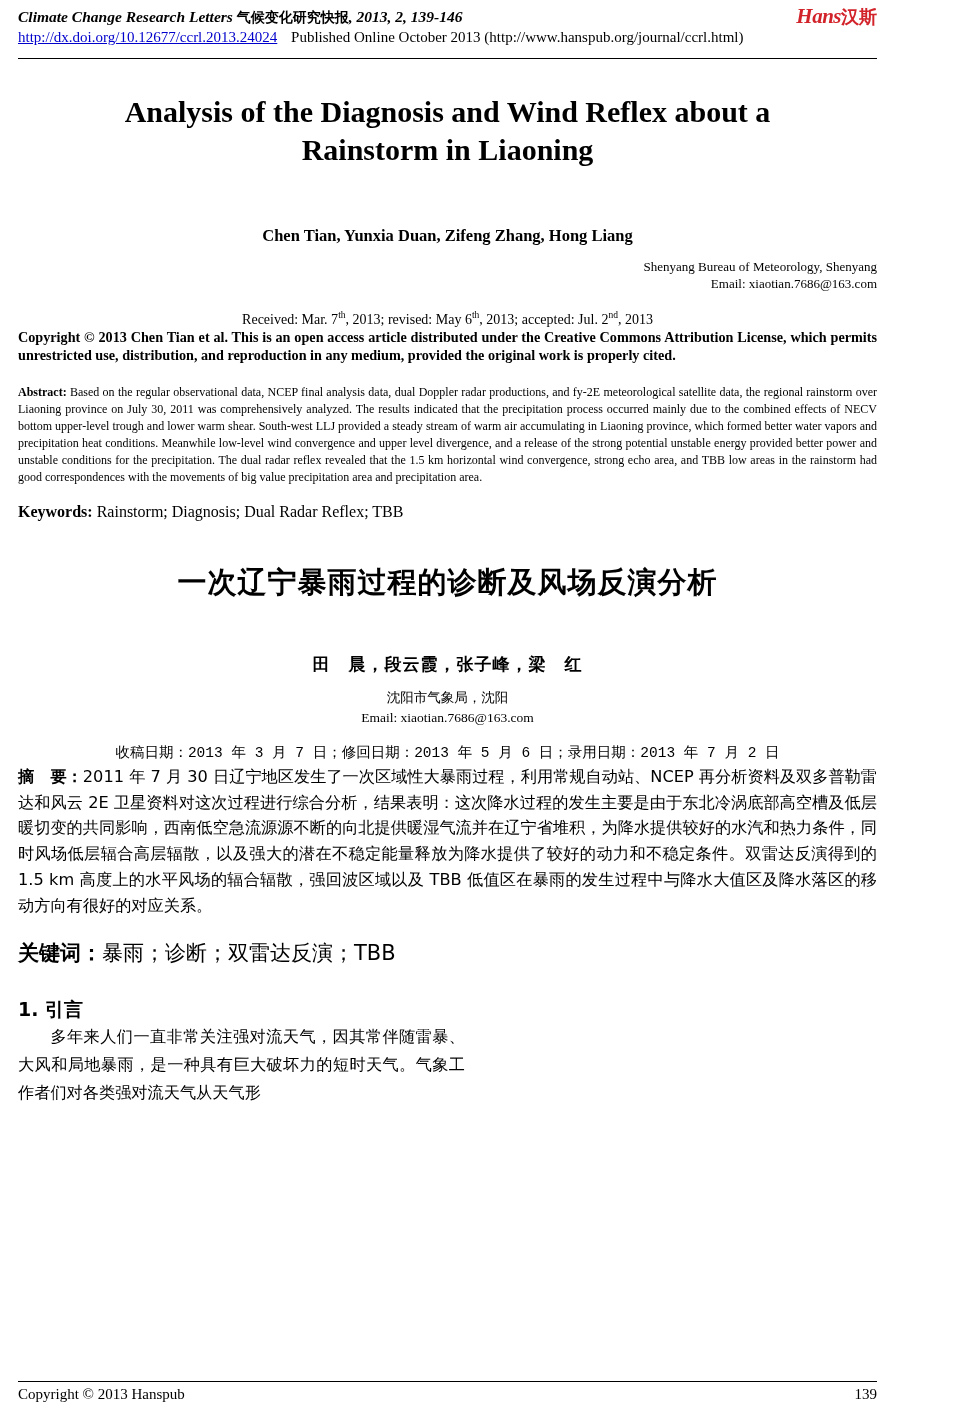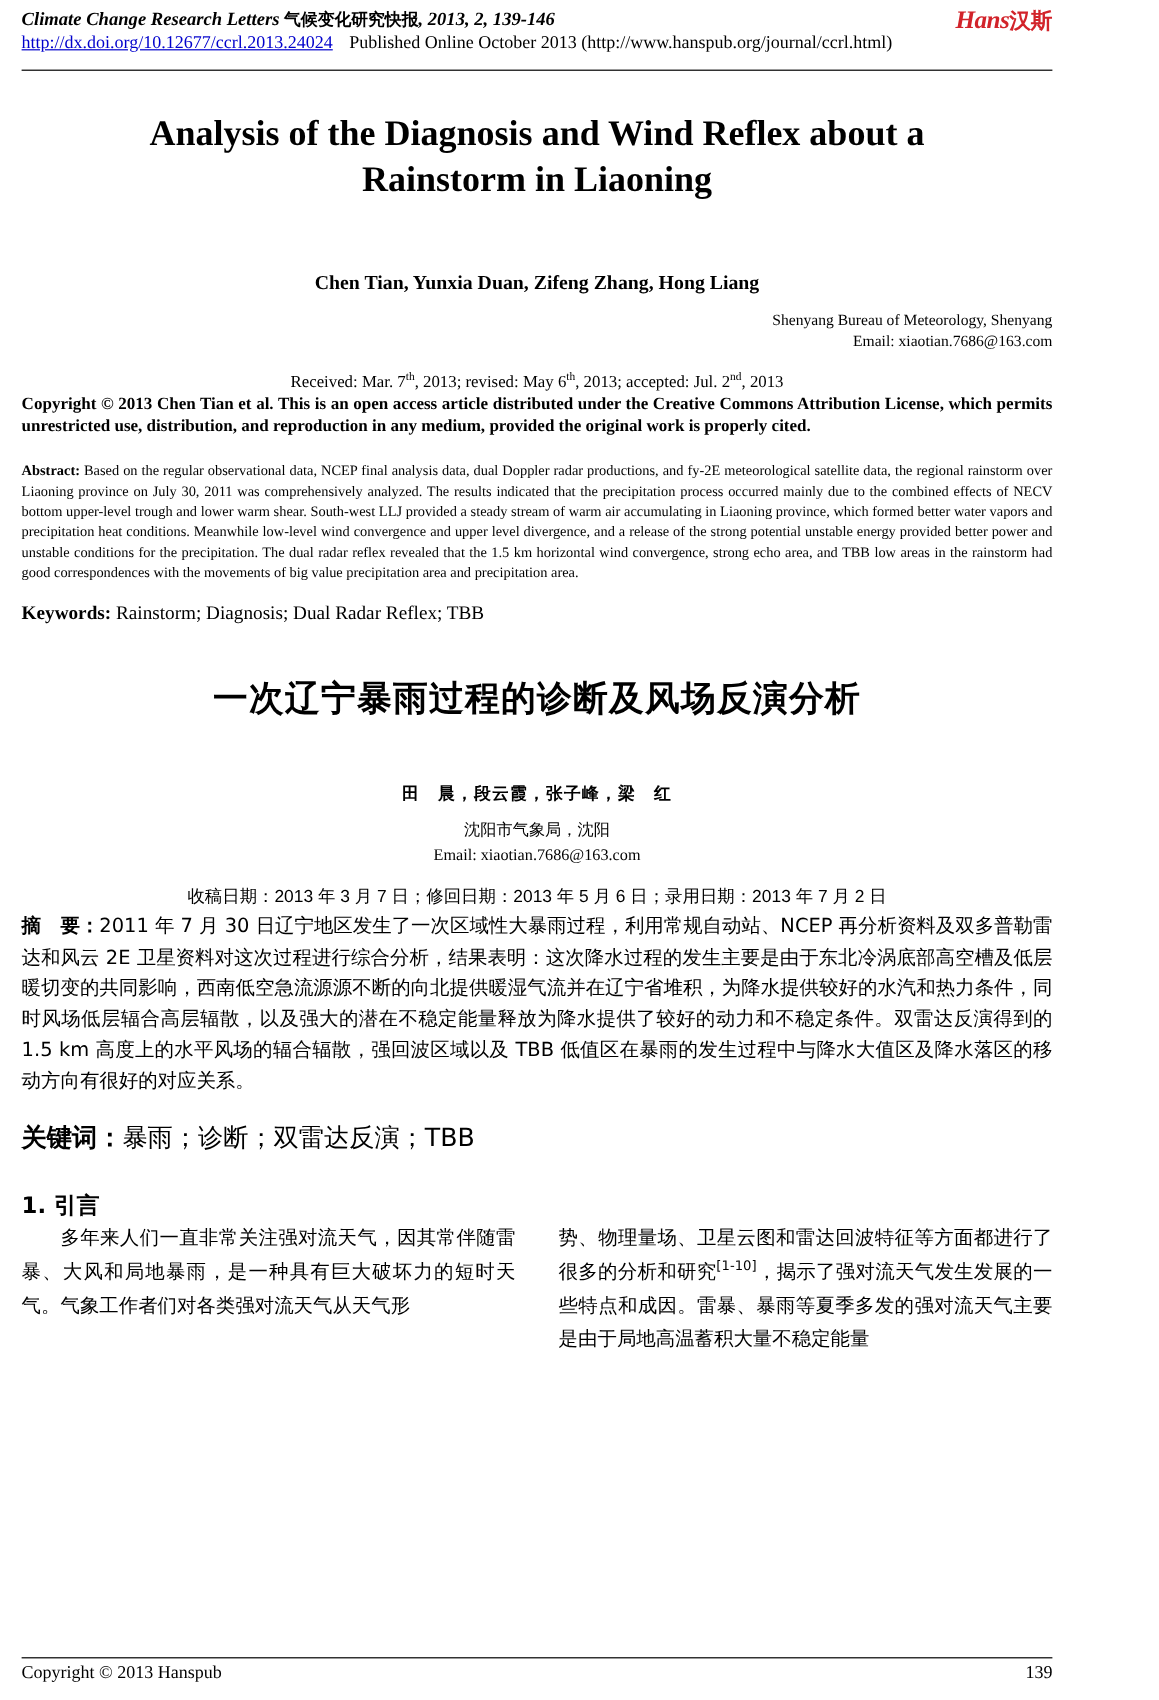--- a/index.html
+++ b/index.html
@@ -131,35 +131,35 @@
     font-family: "DejaVu Sans", sans-serif;
     font-weight: bold;
     font-size: 29px;
     letter-spacing: 1px;
     margin-top: 42px;
   }
   .cn-authors {
     text-align: center;
     font-family: "DejaVu Sans", sans-serif;
     font-weight: bold;
-    font-size: 14px;
+    font-size: 17px;
     margin-top: 50px;
     letter-spacing: 1px;
   }
   .cn-affil {
     text-align: center;
     font-family: "DejaVu Sans", sans-serif;
     font-size: 13.5px;
     line-height: 1.45;
     margin-top: 12px;
   }
   .cn-affil .mail { font-family: "Liberation Serif", serif; }
   .cn-dates {
     text-align: center;
-    font-family: Liberation Sans, sans-serif;
+    font-family: Liberation Mono, monospace;
     font-size: 14.5px;
     margin-top: 15px;
   }
   .cn-abstract {
     font-family: "DejaVu Sans", sans-serif;
     font-size: 16.2px;
     line-height: 1.6;
     text-align: justify;
     margin-top: 2px;
     text-indent: 0;
@@ -275,23 +275,20 @@
   <div class="cn-keywords">
     <span class="lead">关键词：</span><span>暴雨；诊断；双雷达反演；TBB</span>
   </div>
 
   <div class="section-head">1. 引言</div>
 
   <div class="cols">
     <div class="col">
       <p class="indent">多年来人们一直非常关注强对流天气，因其常伴随雷暴、大风和局地暴雨，是一种具有巨大破坏力的短时天气。气象工作者们对各类强对流天气从天气形</p>
     </div>
-    <div class="col">
-      <p>势、物理量场、卫星云图和雷达回波特征等方面都进行了很多的分析和研究<sup>[1-10]</sup>，揭示了强对流天气发生发展的一些特点和成因。雷暴、暴雨等夏季多发的强对流天气主要是由于局地高温蓄积大量不稳定能量</p>
-    </div>
   </div>
 
   <div class="footer">
     <hr>
     <div class="footer-row">
       <span>Copyright © 2013 Hanspub</span>
       <span>139</span>
     </div>
   </div>
 

